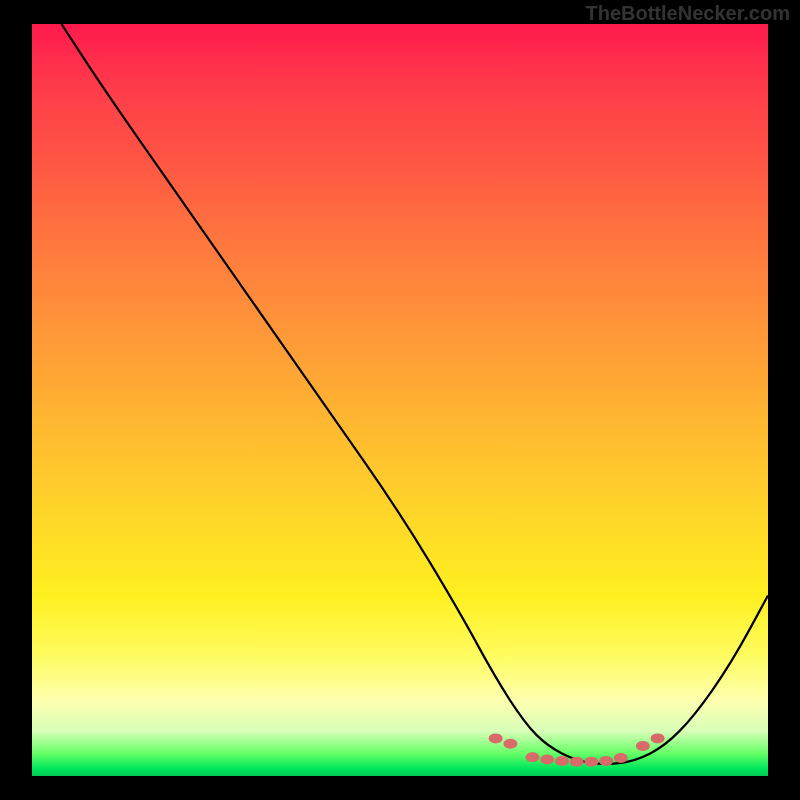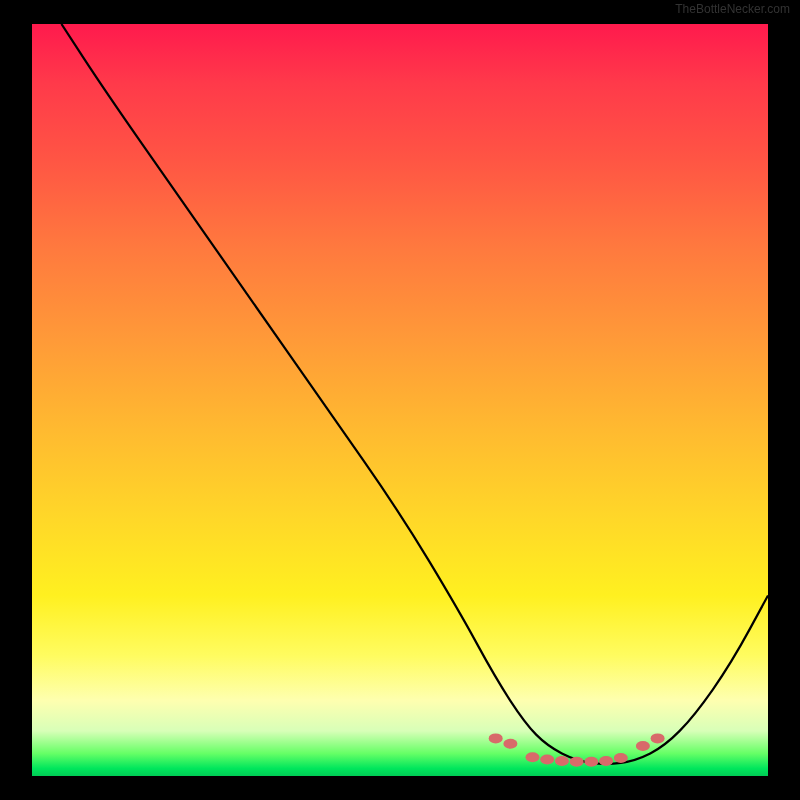--- a/index.html
+++ b/index.html
@@ -8,22 +8,22 @@
     height: 800px;
     background: #000;
     position: relative;
     font-family: Arial, sans-serif;
   }
   .watermark {
     position: absolute;
     top: 2px;
     right: 10px;
     color: #333;
-    font-size: 12px;
-    font-weight: normal;
+    font-size: 20px;
+    font-weight: bold;
     z-index: 10;
   }
   .plot-area {
     position: absolute;
     left: 32px;
     top: 24px;
     width: 736px;
     height: 752px;
     background: linear-gradient(to bottom,
       #ff1a4d 0%,

